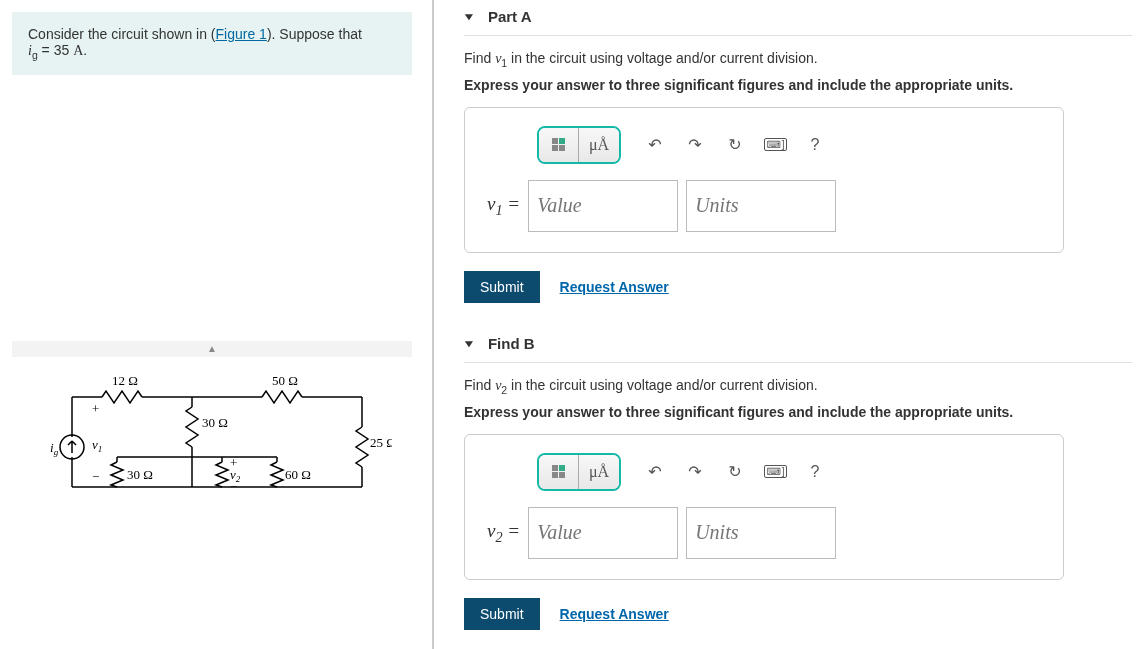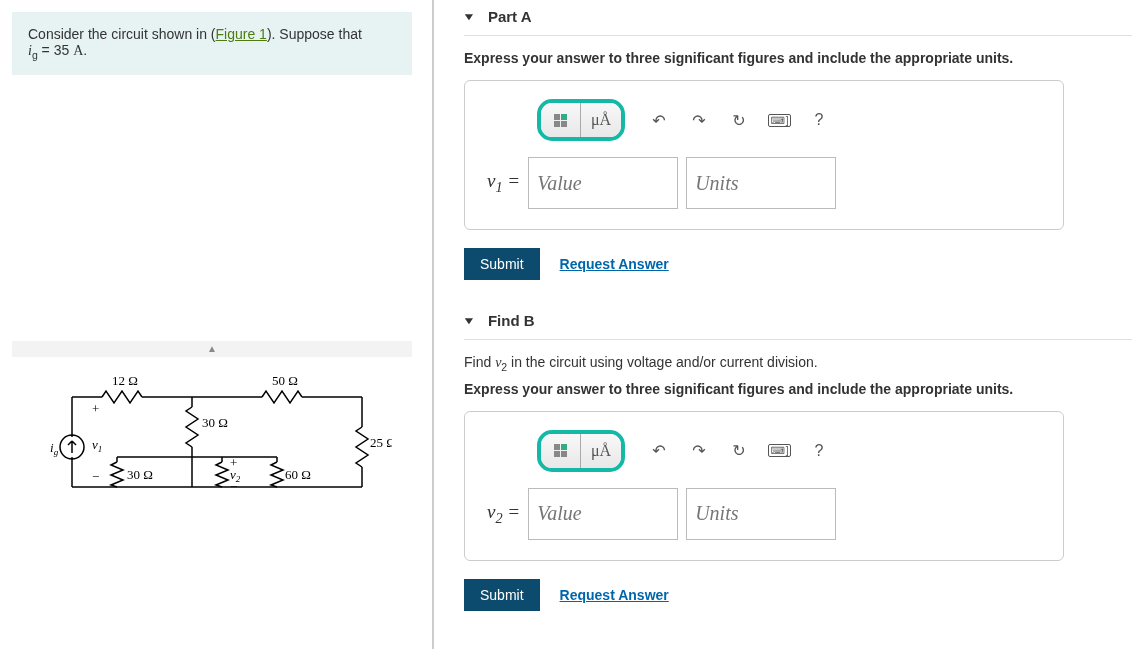--- a/index.html
+++ b/index.html
@@ -1,21 +1,21 @@
 <!DOCTYPE html>
 <html><head>
 <meta charset="utf-8">
 <style>
 * { box-sizing: border-box; margin: 0; padding: 0; }
 body { font-family: Arial, Helvetica, sans-serif; font-size: 14px; color: #333; background: #fff; }
 .container { display: flex; width: 1144px; height: 649px; }
 .left-panel { width: 432px; padding: 12px 0 0 12px; border-right: 1px solid transparent; }
 .right-panel { flex: 1; border-left: 2px solid #ccc; padding: 0 12px 0 30px; }
 .problem-box { background: #e7f3f3; padding: 14px 16px; font-size: 14px; color: #333; width: 400px; }
-.problem-box a { color: #4d7c0f; text-decoration: underline; }
+.problem-box a { color: #0369a1; text-decoration: underline; }
 .var { font-style: italic; font-family: 'Times New Roman', serif; }
 .sub { font-size: 0.75em; vertical-align: sub; }
 .figure-section { margin-top: 260px; width: 400px; }
 .figure-header { display: flex; justify-content: space-between; align-items: center; border-bottom: 1px solid #ccc; padding-bottom: 6px; }
 .figure-header h2 { font-size: 20px; font-weight: bold; color: #333; }
 .nav-container { display: flex; align-items: center; gap: 8px; }
 .nav-btn { width: 26px; height: 26px; border: 1px solid #ccc; border-radius: 50%; background: #fff; display: flex; align-items: center; justify-content: center; cursor: pointer; color: #888; font-size: 14px; }
 .nav-text { font-size: 13px; color: #333; }
 .figure-body { position: relative; height: 220px; padding-top: 6px; }
 .scroll-up { height: 16px; background: #f3f3f3; text-align: center; font-size: 10px; color: #888; line-height: 16px; margin-bottom: 10px; }
@@ -23,21 +23,21 @@
 .part-section { margin-bottom: 24px; }
 .part-header { display: flex; align-items: center; padding: 8px 0 10px 0; border-bottom: 1px solid #e0e0e0; margin-bottom: 14px; }
 .part-toggle { color: #333; font-size: 10px; margin-right: 14px; display: inline-block; transform: scaleX(1.4); }
 .part-title { font-size: 15px; font-weight: bold; }
 .part-body { padding-left: 0; }
 .question-text { font-size: 14px; margin-bottom: 8px; }
 .instruction { font-size: 14px; font-weight: bold; margin-bottom: 14px; }
 .answer-box { border: 1px solid #ccc; border-radius: 6px; padding: 18px 22px 20px 22px; width: 600px; }
 .toolbar { display: flex; align-items: center; gap: 4px; margin-bottom: 16px; margin-left: 50px; }
 .tool-btn { height: 34px; min-width: 36px; display: flex; align-items: center; justify-content: center; border-radius: 4px; cursor: pointer; font-size: 16px; color: #555; }
-.tool-group { display: flex; border: 4px solid #14b8a6; border-radius: 15px; overflow: hidden; }
+.tool-group { display: flex; border: 2px solid #14b8a6; border-radius: 8px; overflow: hidden; }
 .tool-group .tool-btn { border-radius: 0; border-right: 1px solid #aaa; background: linear-gradient(#f8f8f8, #e8e8e8); }
 .tool-group .tool-btn:last-child { border-right: none; }
 .tool-template { width: 40px; }
 .tool-ua { width: 40px; font-family: 'Times New Roman', serif; }
 .spacer { width: 8px; }
 .tool-plain { width: 36px; }
 .answer-row { display: flex; align-items: center; gap: 8px; }
 .answer-label { font-family: 'Times New Roman', serif; font-style: italic; font-size: 19px; }
 .answer-input { height: 52px; border: 1px solid #bbb; font-family: 'Times New Roman', serif; font-style: italic; font-size: 20px; color: #999; padding: 0 8px; }
 .value-input { width: 150px; }
@@ -114,20 +114,23 @@
     </div>
   </div>
 
   <div class="right-panel">
     <div class="part-section">
       <div class="part-header">
         <span class="part-toggle">▼</span>
         <span class="part-title">Part A</span>
       </div>
       <div class="part-body">
+        <p class="question-text">
+          <span>Find </span><span class="var">v</span><span class="sub">1</span><span> in the circuit using voltage and/or current division.</span>
+        </p>
         <p class="instruction">Express your answer to three significant figures and include the appropriate units.</p>
         <div class="answer-box">
           <div class="toolbar">
             <div class="tool-group">
               <div class="tool-btn tool-template">
                 <div class="svg-template">
                     <div class="svg-template-row">
                       <div class="svg-sq"></div>
                       <div class="svg-sq hl"></div>
                     </div>

